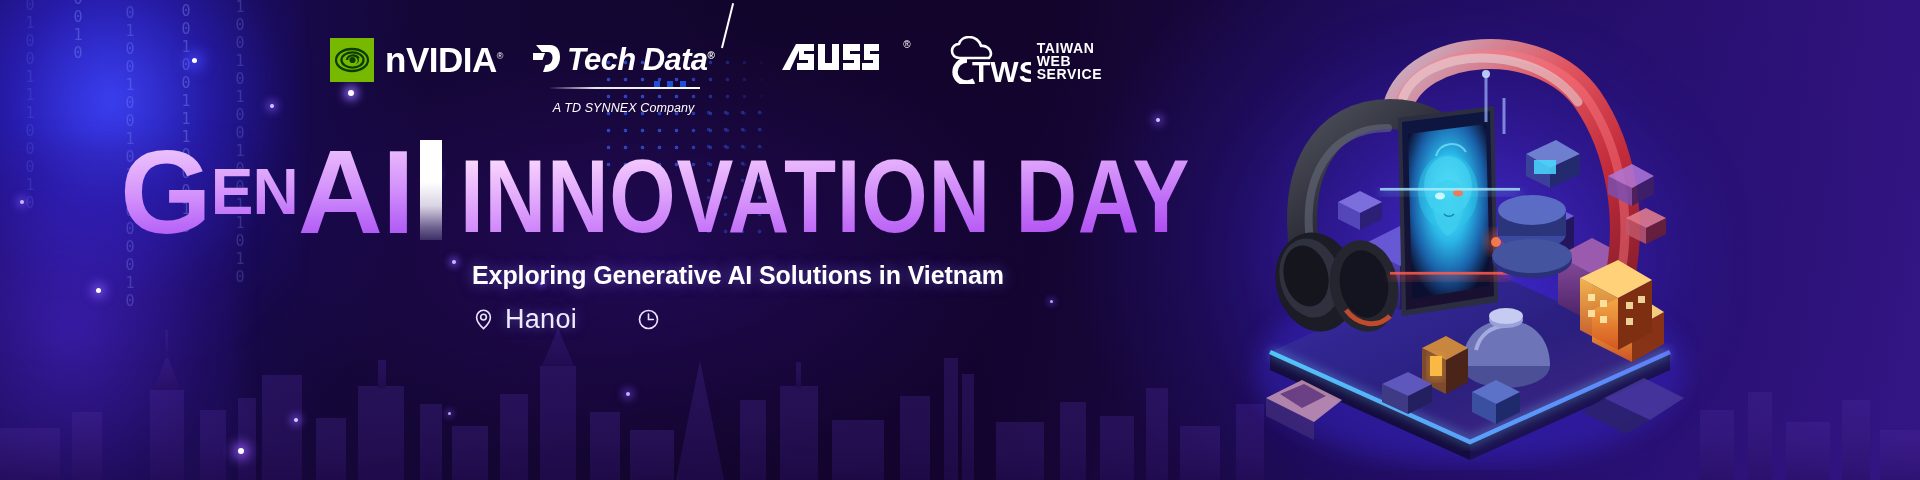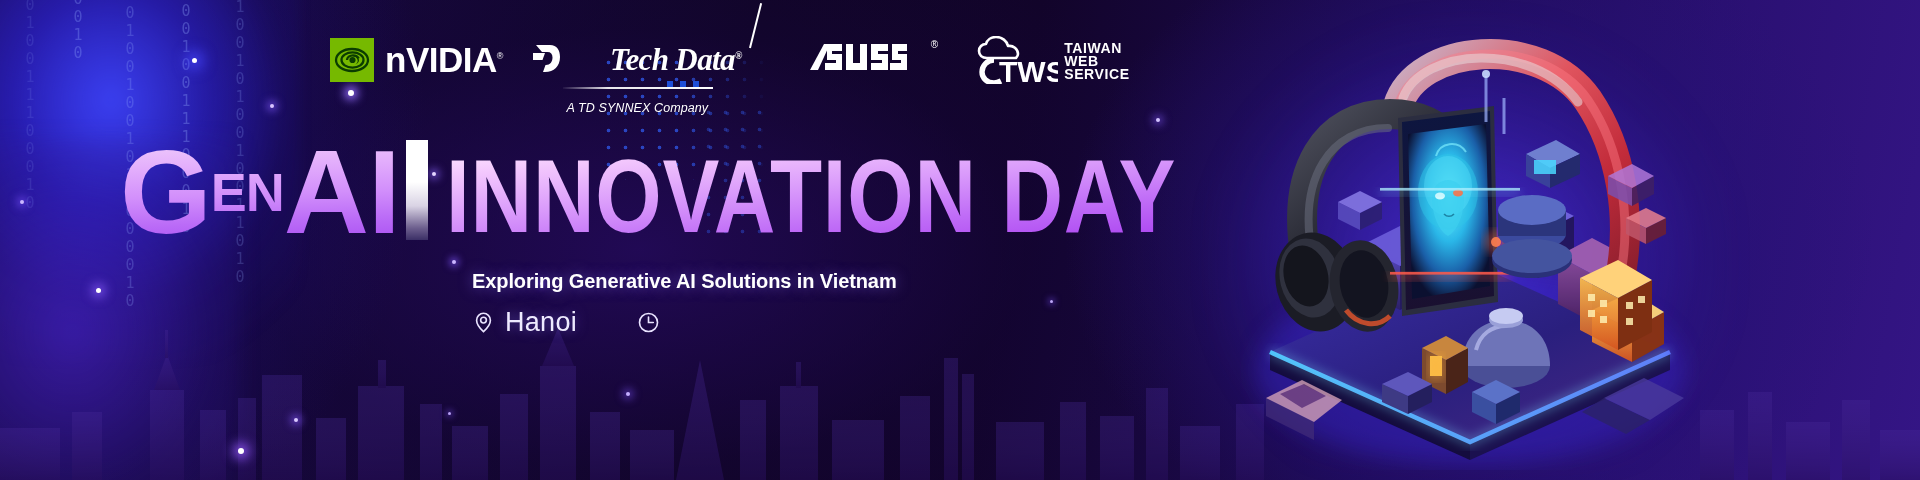--- a/index.html
+++ b/index.html
@@ -89,23 +89,22 @@
   .nv-word .lc { text-transform:none; }
   .nv-reg { font-size:9px; vertical-align:super; font-weight:400; }
 
   
   .techdata-wrap { margin-left:30px; position:relative; }
   .td-main { display:flex; align-items:center; gap:7px; height:44px; }
   .td-d { width:27px; height:30px; flex:none; }
   .td-word {
     color:#fff; font-weight:700; font-style:italic;
     font-size:31px; letter-spacing:-0.6px; line-height:36px;
-    font-family:Liberation Serif, serif;
+    font-family:Liberation Sans, sans-serif;
     white-space:nowrap;
-    margin-left:43px;
   }
   .td-word .reg { font-size:10px; vertical-align:super; font-style:normal; }
   .td-underline { position:relative; height:10px; width:148px; margin-left:4px; }
   .td-dots { position:absolute; right:14px; top:1px; display:flex; gap:7px; }
   .td-dots i { display:block; width:6px; height:6px; background:#1f4fd8; }
   .td-bar {
     position:absolute; left:-2px; top:7px; width:150px; height:2px;
     background:linear-gradient(90deg, rgba(255,255,255,0.05), rgba(255,255,255,0.9) 30%, #fff);
   }
   .td-slash {
@@ -141,21 +140,21 @@
     font-weight:700;
     font-size:118px;
     line-height:104px;
     letter-spacing:-1px;
     background:linear-gradient(178deg, #f0cdfb 0%, #e3aefc 26%, #d28ffb 52%, #bb6cf7 76%, #a94ef2 100%);
     -webkit-background-clip:text; background-clip:text;
     -webkit-text-fill-color:transparent; color:transparent;
     white-space:nowrap;
     display:flex; align-items:flex-end;
   }
-  .genai .small { font-size:54px; line-height:104px; }
+  .genai .small { font-size:64px; line-height:104px; }
 
   .divider-bar {
     width:22px; height:100px;
     margin:0 18px 4px 6px;
     background:linear-gradient(180deg, #ffffff 0%, #ffffff 42%, #d9d3e4 66%, #6d5f8e 88%, #3b2f66 100%);
     flex:none;
   }
 
   .innov-wrap { display:flex; flex-direction:column; }
   .innovation {
@@ -166,24 +165,24 @@
     letter-spacing:1px;
     transform:scaleX(0.82);
     transform-origin:left bottom;
     white-space:nowrap;
     background:linear-gradient(176deg, #ffe9ff 0%, #f2c6fd 18%, #da9bfb 44%, #c06df7 70%, #a93ff0 100%);
     -webkit-background-clip:text; background-clip:text;
     -webkit-text-fill-color:transparent; color:transparent;
   }
 
   .subtitle {
-    margin-top:26px;
+    margin-top:17px;
     color:#ffffff;
     font-weight:700;
-    font-size:20px;
+    font-size:25px;
     letter-spacing:-0.1px;
     text-shadow:0 0 14px rgba(140,120,255,0.55);
     white-space:nowrap;
   }
 
   .meta-row {
     margin-top:14px;
     display:flex; align-items:center; gap:60px;
   }
   .meta-item { display:flex; align-items:center; gap:10px; }

